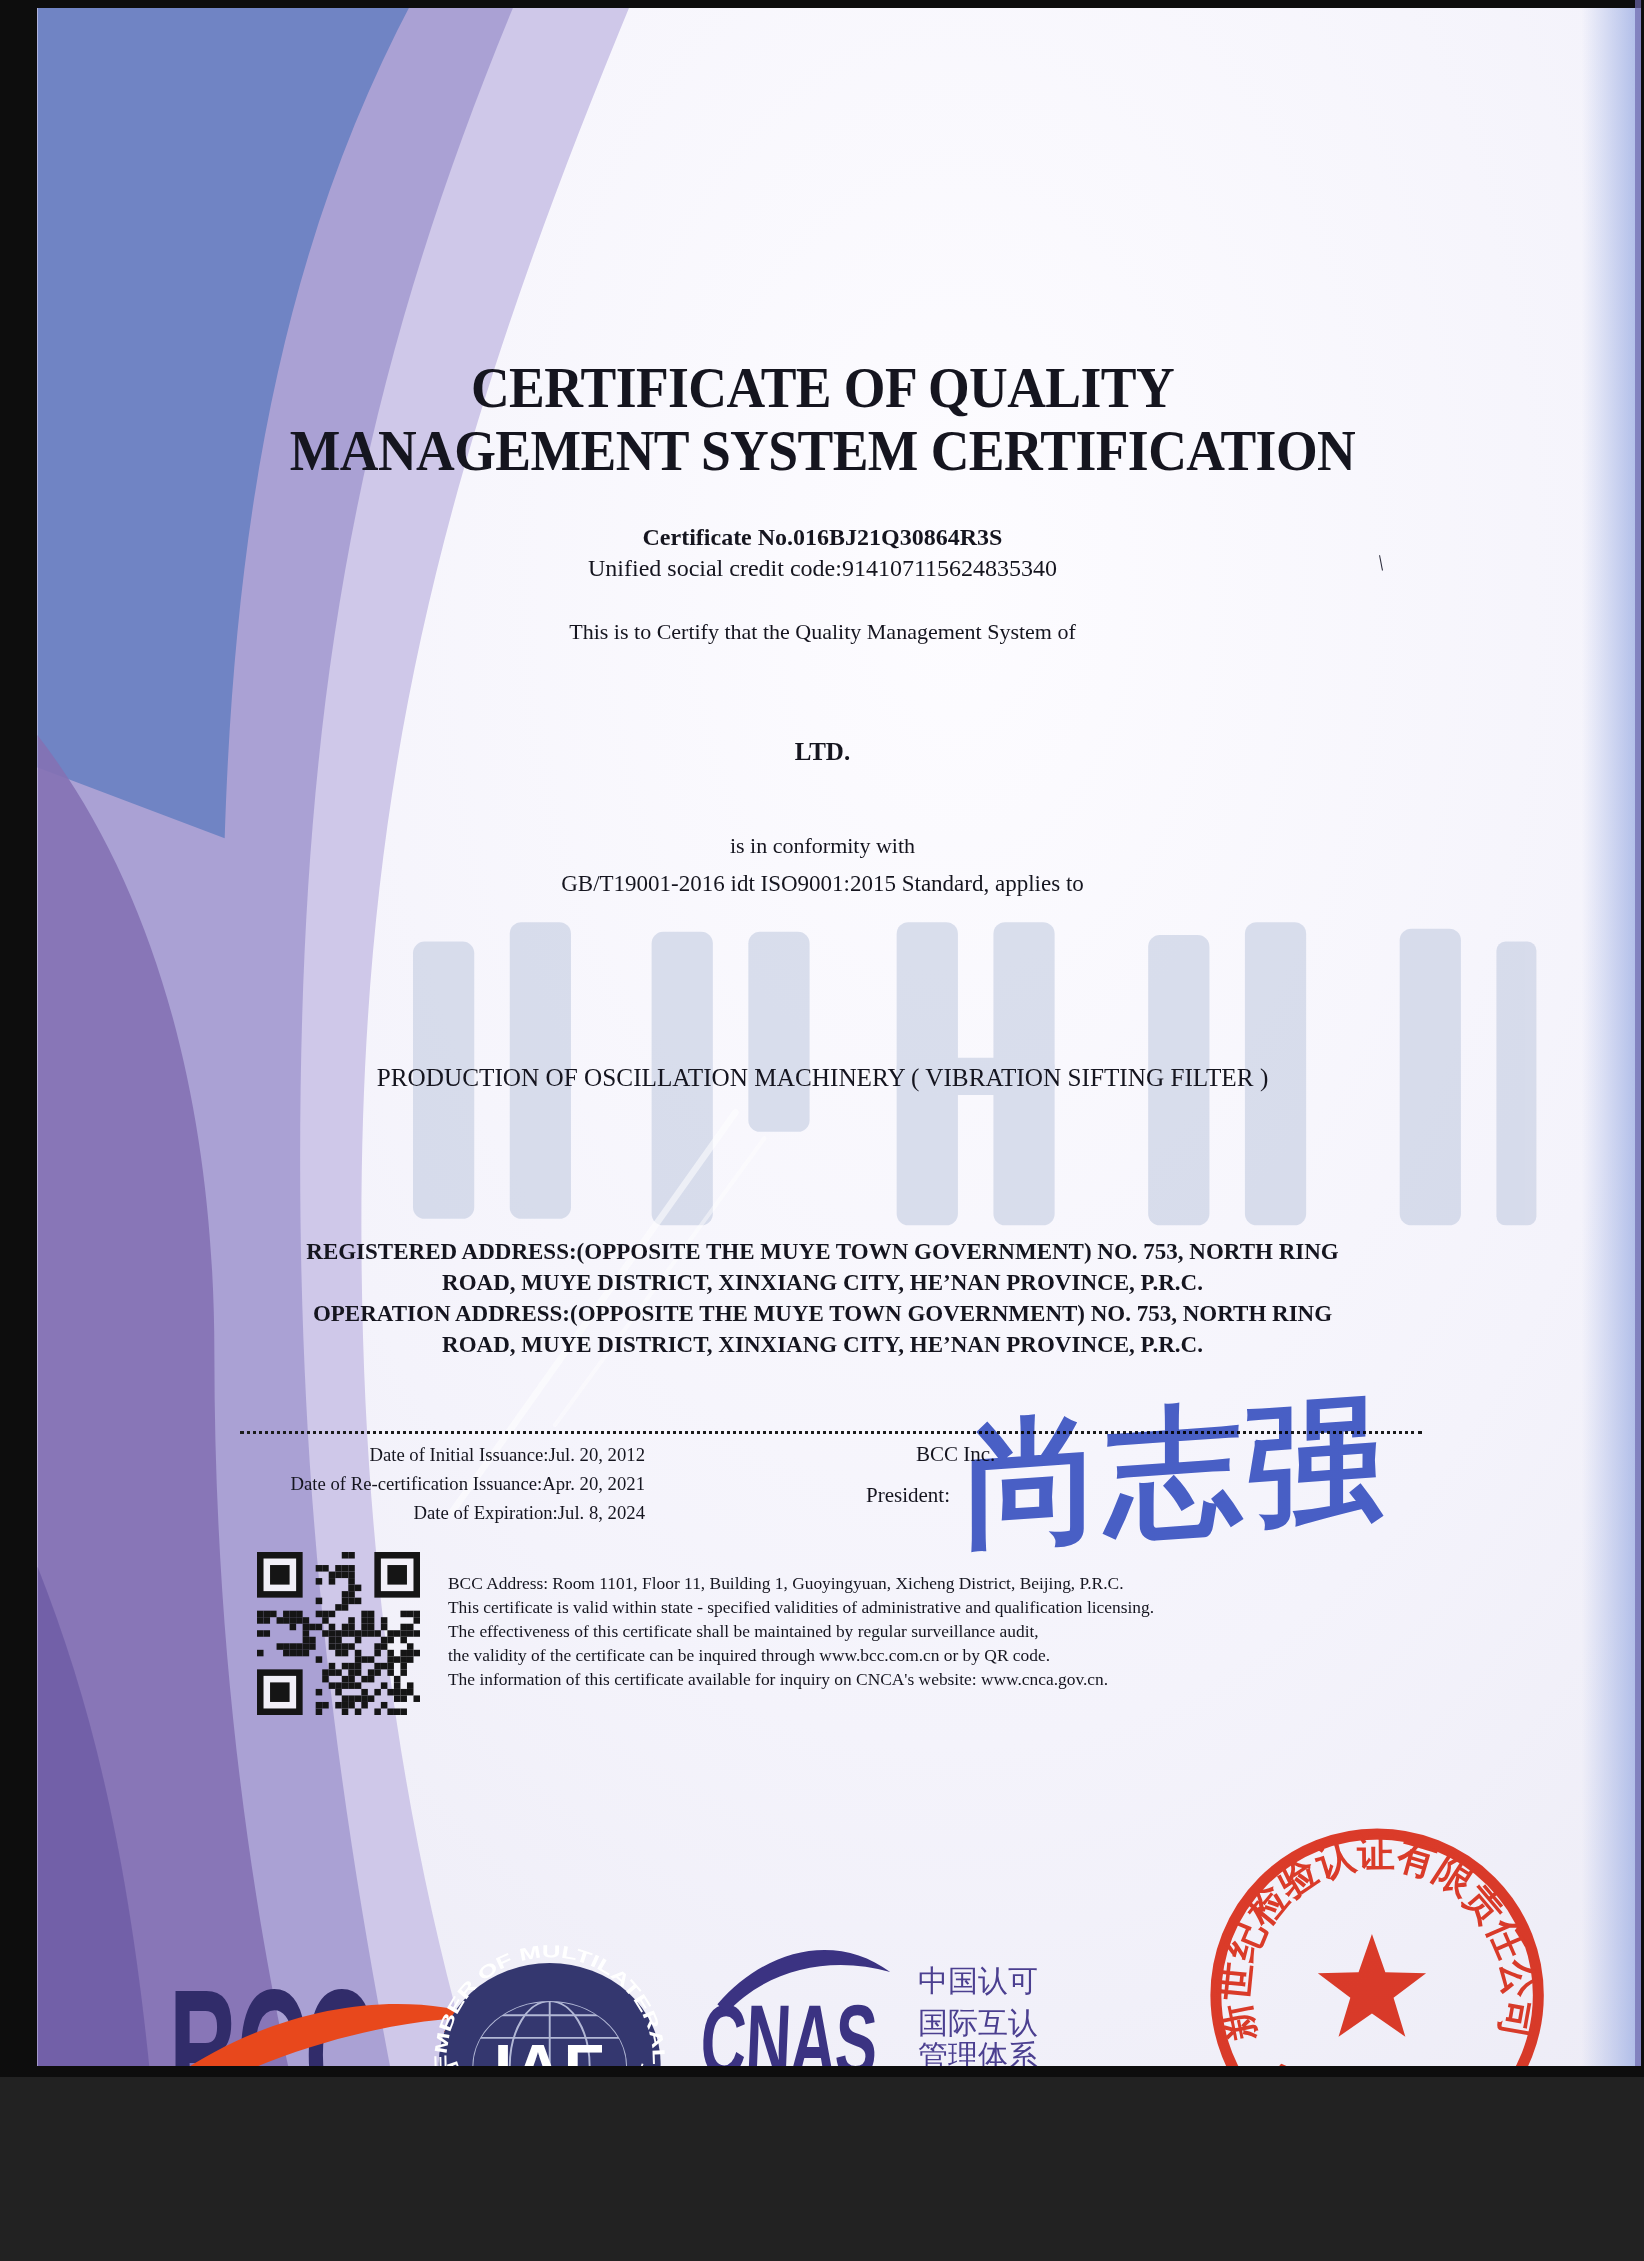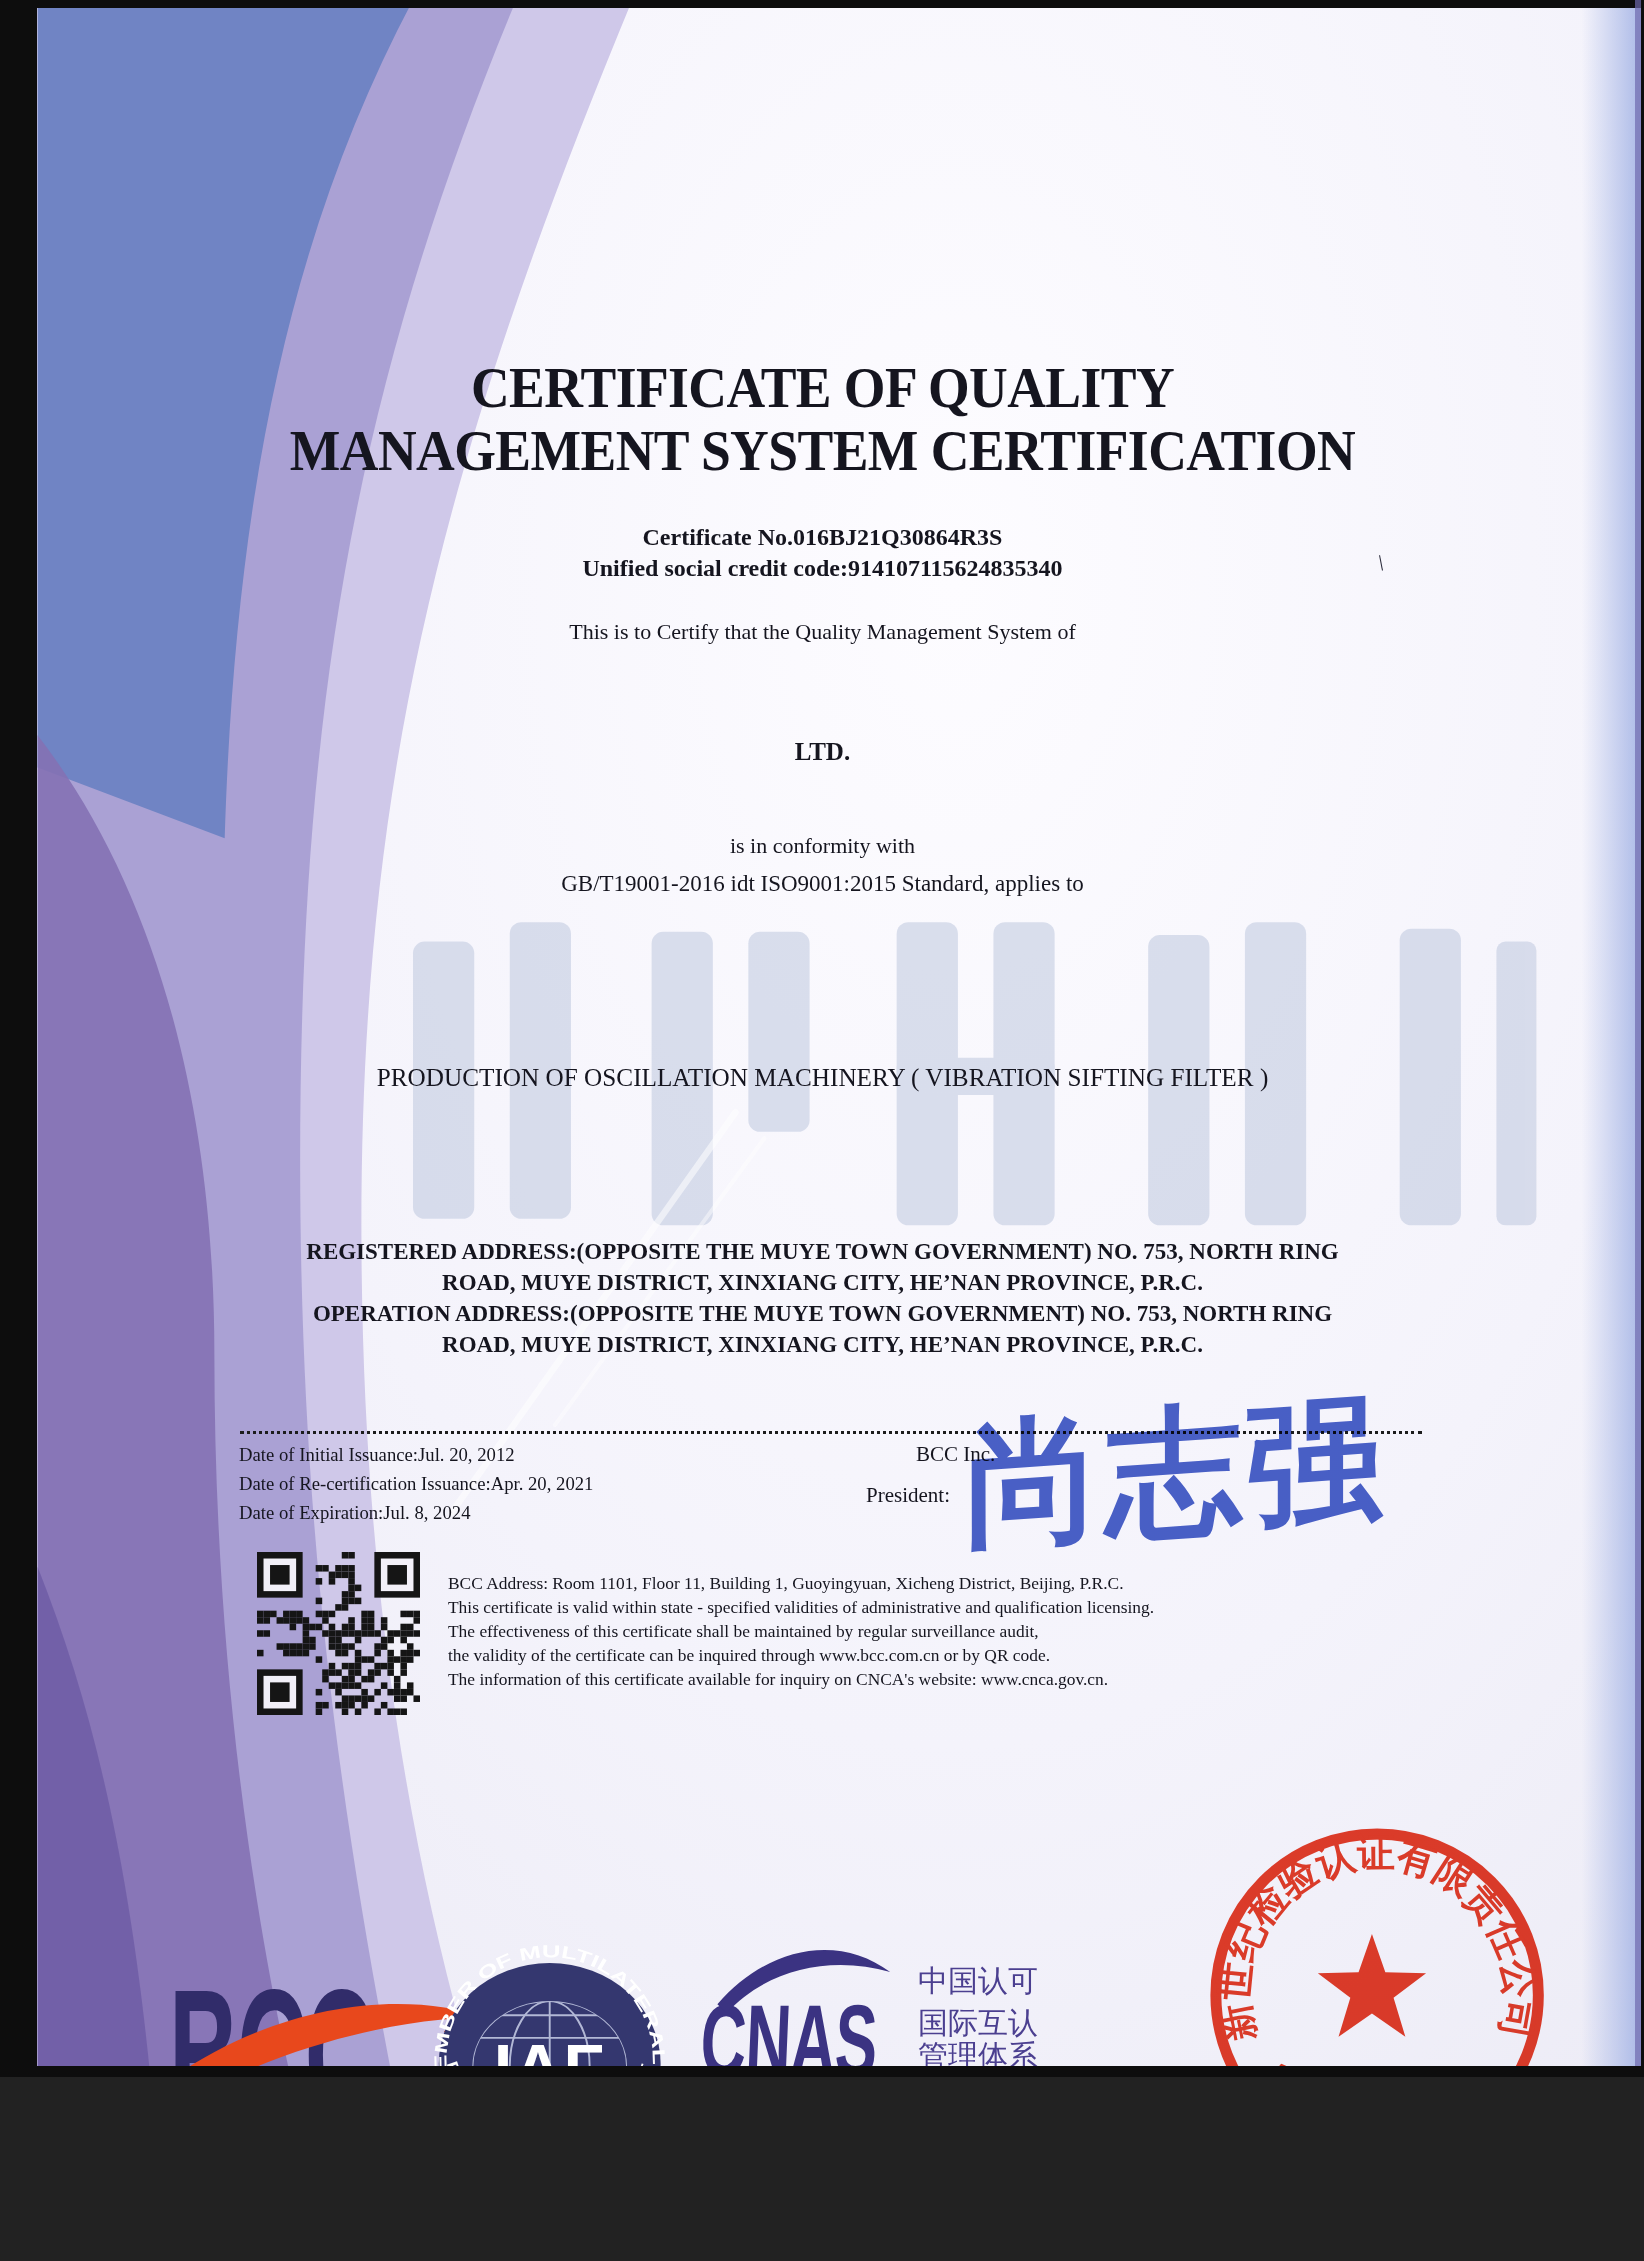--- a/index.html
+++ b/index.html
@@ -14,30 +14,30 @@
   
   .edge{background:#0d0d0d;position:absolute;}
   .edge-top{left:0;top:0;width:1645px;height:8.4px;}
   .edge-left{left:0;top:0;width:37px;height:2261px;}
   .edge-right{right:0;top:0;width:4.5px;height:2261px;}
   .edge-bottom{left:0;bottom:0;width:1645px;height:11px;}
   .right-indigo{position:absolute;right:4.5px;top:0;width:5.8px;height:2261px;background:#6f6aae;opacity:.7;}
 
   .title{top:356px;font-size:57px;line-height:63px;font-weight:bold;transform:scaleX(.94);letter-spacing:-0.6px;}
   .certno{top:524px;font-size:24px;font-weight:bold;}
-  .credit{top:555px;font-size:24px;font-weight:bold;}
+  .credit{top:555px;font-size:24px;font-weight:normal;}
   .certify{top:619px;font-size:22px;}
   .company1{top:690px;font-size:35px;font-weight:bold;}
   .company2{top:738px;font-size:25px;font-weight:bold;}
   .conform{top:833px;font-size:22px;}
   .standard{top:871px;font-size:23px;}
   .scope{top:1063px;font-size:26px;font-weight:500;transform:scaleX(.97);}
   .addr{top:1236px;font-size:23px;font-weight:700;line-height:31px;}
   .dashline{top:1431px;left:240px;width:1182px;border-top:3.9px dotted #1c1c1c;height:0;}
-  .dates{top:1440px;left:239px;width:422px;font-size:18.7px;line-height:29px;}
+  .dates{top:1440px;left:223px;width:422px;text-align:right;font-size:18.7px;line-height:29px;}
   .issuer-org{left:916px;top:1442px;font-size:21px;}
   .president{left:866px;top:1483px;font-size:21px;}
   .signature{
     left:964px;top:1403px;width:490px;font-size:137px;line-height:1;
     color:#3b55c4;font-weight:bold;transform:rotate(-4deg) skewX(-4deg);
     mix-blend-mode:multiply;opacity:.92;letter-spacing:3.9px;white-space:nowrap;
   }
   .fineprint{left:448px;top:1571px;font-size:17.4px;line-height:24px;}
   .qrbox{left:257px;top:1552px;width:163px;height:163px;}
   .straymark{left:1378px;top:550px;font-size:22px;color:#2a2a3a;transform:rotate(8deg);}

